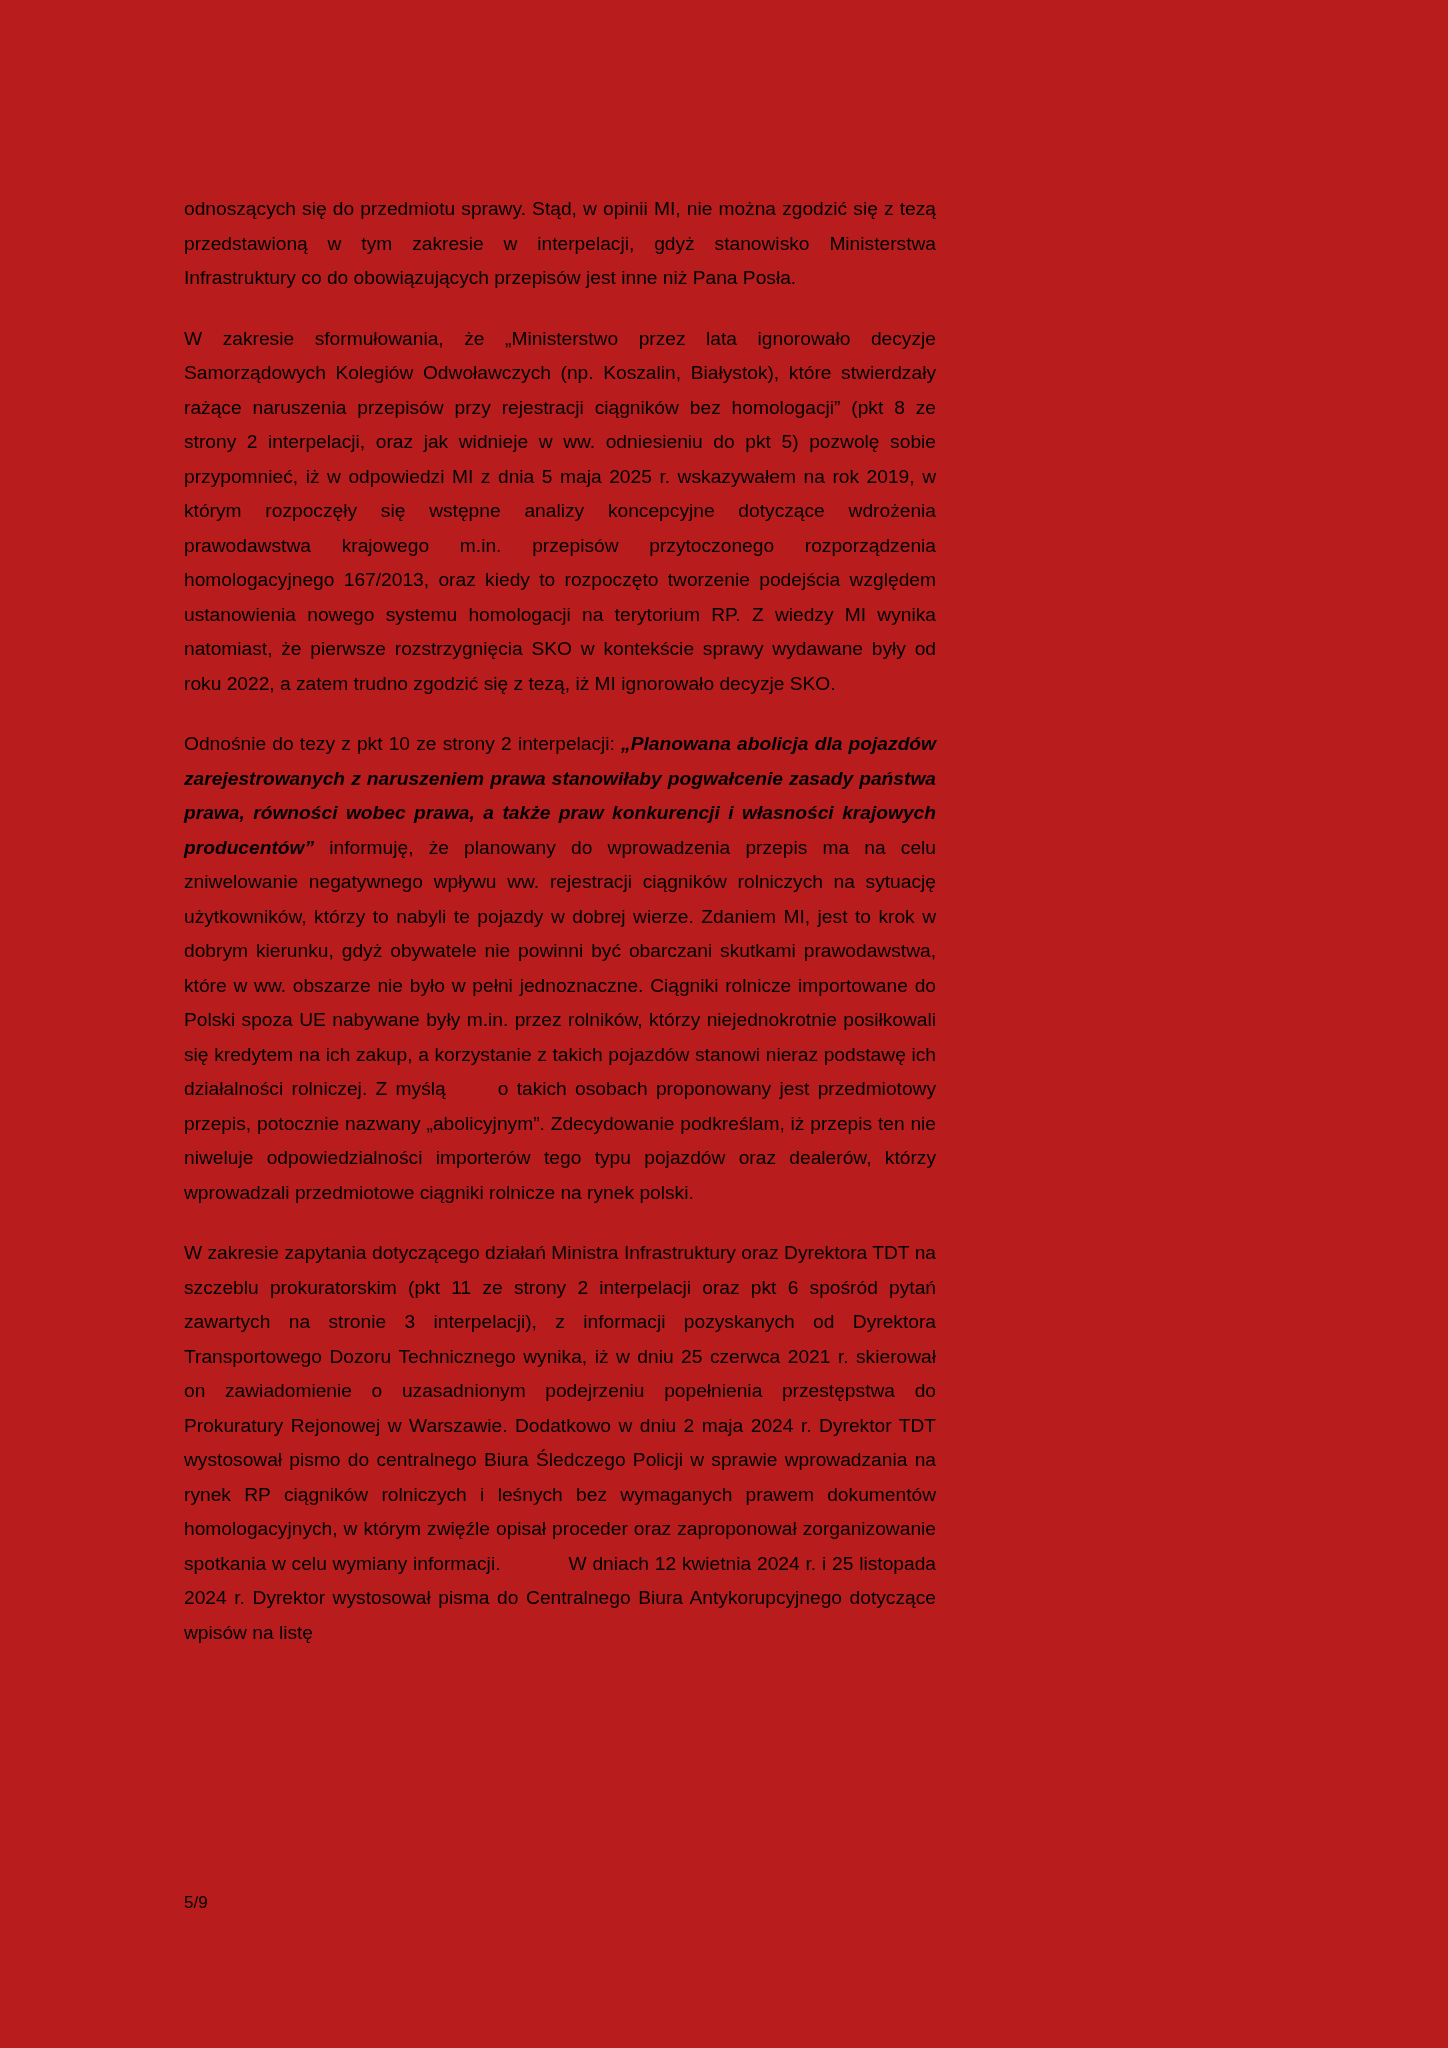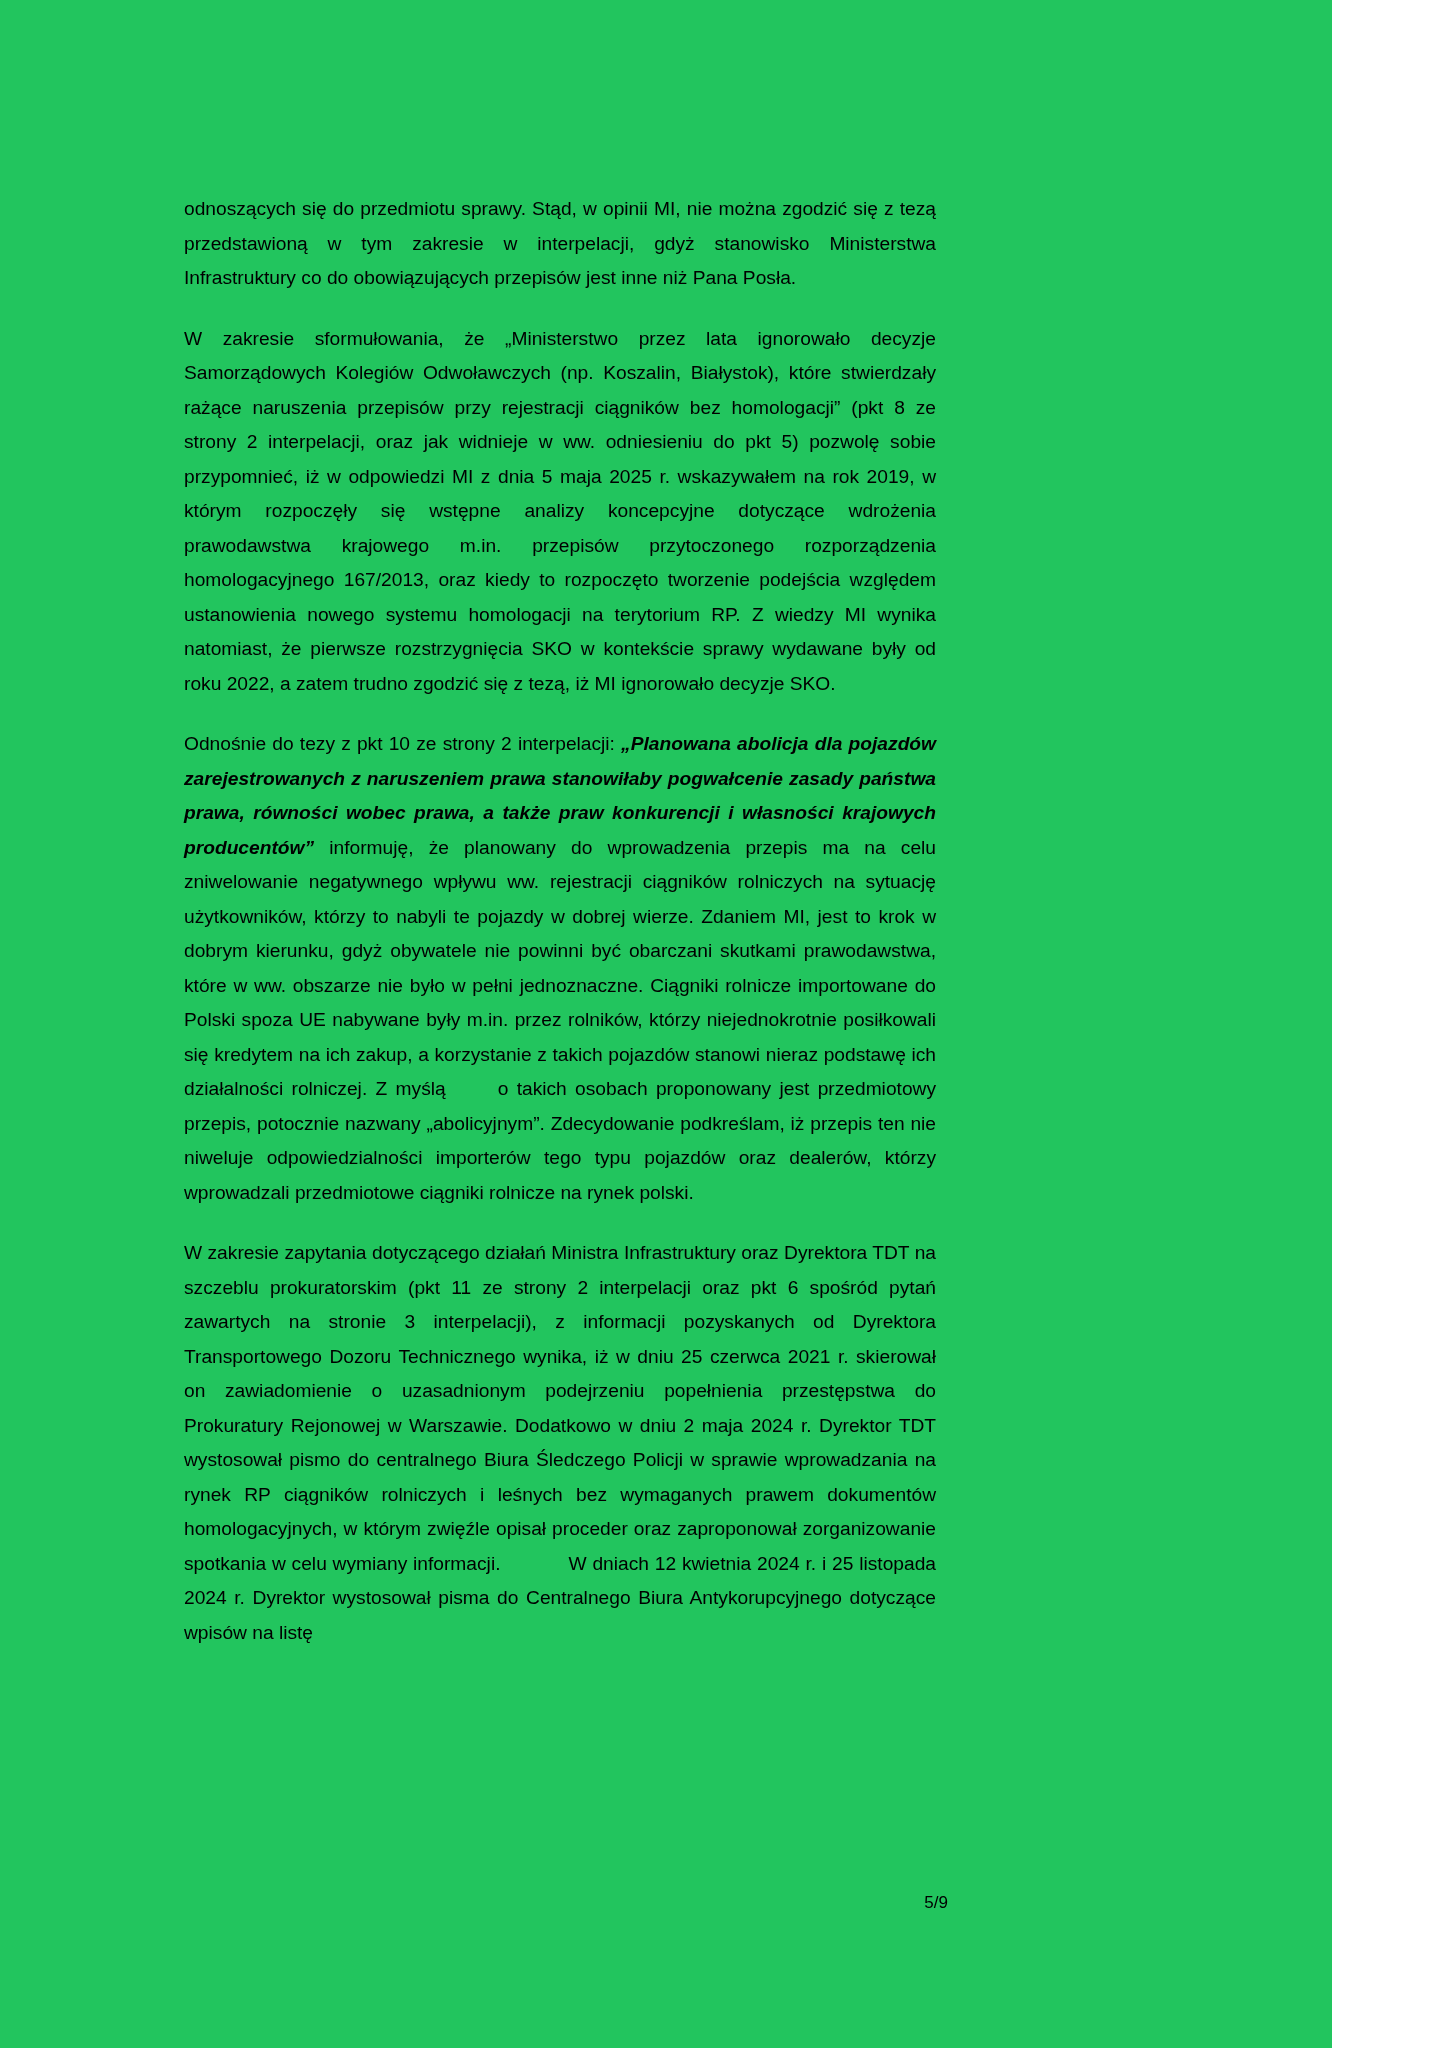--- a/index.html
+++ b/index.html
@@ -12,23 +12,23 @@
     height: 2048px;
     font-family: "Liberation Sans", sans-serif;
     color: #000000;
     position: relative;
     overflow: hidden;
   }
   .page {
     position: absolute;
     left: 0;
     top: 0;
-    width: 1332px;
+    width: 1448px;
     height: 2048px;
-    background: #22c55e;
+    background: #b91c1c;
   }
   .content {
     position: absolute;
     left: 184px;
     top: 192px;
     width: 752px;
     
   }
   .para {
     font-size: 19.2px;
@@ -52,24 +52,24 @@
   .gap-sm {
     display: inline-block;
     width: 52px;
   }
   .gap-md {
     display: inline-block;
     width: 68px;
   }
   .footer {
     position: absolute;
-    left: 196px;
+    left: 184px;
     top: 1892px;
     width: 752px;
-    text-align: right;
+    text-align: left;
     font-size: 17px;
     line-height: 22px;
     color: #000000;
   }
 </style>
 </head>
 <body>
 
 <div class="page">
 

